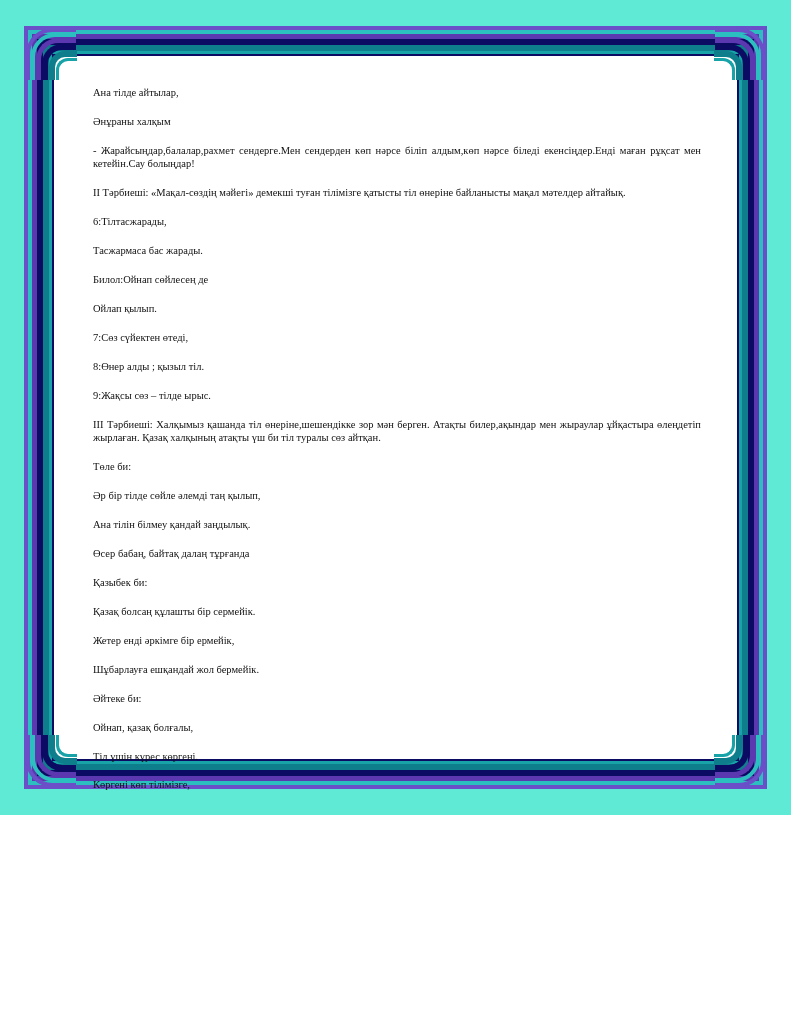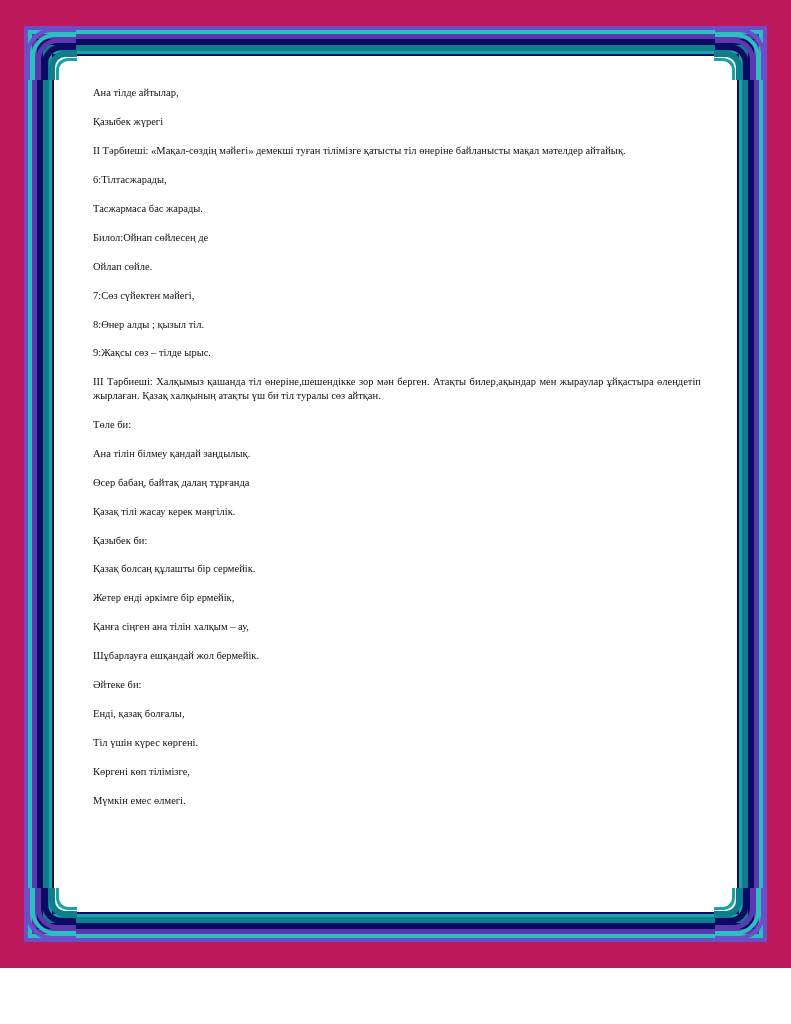--- a/index.html
+++ b/index.html
@@ -12,22 +12,22 @@
     height: 1024px;
     font-family: "Liberation Serif", serif;
     position: relative;
     overflow: hidden;
   }
 
   .page {
     position: absolute;
     left: 0; top: 0;
     width: 791px;
-    height: 968px;
-    background: #be185d;
+    height: 815px;
+    background: #5eead4;
   }
 
   
   .border-frame {
     position: absolute;
     left: 24px;
     top: 26px;
     right: 24px;
     bottom: 26px;
     pointer-events: none;
@@ -154,39 +154,38 @@
         <div class="arc a2"></div>
         <div class="arc a3"></div>
       <div class="arc a4"></div>
         <div class="arc a5"></div>
         <div class="arc a6"></div>
     </div>
   </div>
 
   <div class="content">
     <p class="para plain">Ана тілде айтылар,</p>
-    <p class="para plain">Қазыбек жүрегі</p>
+    <p class="para plain">Әнұраны халқым</p>
+    <p class="para">- Жарайсыңдар,балалар,рахмет сендерге.Мен сендерден көп нәрсе біліп алдым,көп нәрсе біледі екенсіңдер.Енді маған рұқсат мен кетейін.Сау болыңдар!</p>
     <p class="para">ІІ Тәрбиеші: «Мақал-сөздің мәйегі» демекші туған тілімізге қатысты тіл өнеріне байланысты мақал мәтелдер айтайық.</p>
     <p class="para plain">6:Тілтасжарады,</p>
     <p class="para plain">Тасжармаса бас жарады.</p>
     <p class="para plain">Билол:Ойнап сөйлесең де</p>
-    <p class="para plain">Ойлап сөйле.</p>
-    <p class="para plain">7:Сөз сүйектен мәйегі,</p>
+    <p class="para plain">Ойлап қылып.</p>
+    <p class="para plain">7:Сөз сүйектен өтеді,</p>
     <p class="para plain">8:Өнер алды ; қызыл тіл.</p>
     <p class="para plain">9:Жақсы сөз – тілде ырыс.</p>
     <p class="para">ІІІ Тәрбиеші: Халқымыз қашанда тіл өнеріне,шешендікке зор мән берген. Атақты билер,ақындар мен жыраулар ұйқастыра өлеңдетіп жырлаған. Қазақ халқының атақты үш би тіл туралы сөз айтқан.</p>
     <p class="para plain">Төле би:</p>
+    <p class="para plain">Әр бір тілде сөйле әлемді таң қылып,</p>
     <p class="para plain">Ана тілін білмеу қандай заңдылық.</p>
     <p class="para plain">Өсер бабаң, байтақ далаң тұрғанда</p>
-    <p class="para plain">Қазақ тілі жасау керек мәңгілік.</p>
     <p class="para plain">Қазыбек би:</p>
     <p class="para plain">Қазақ болсаң құлашты бір сермейік.</p>
     <p class="para plain">Жетер енді әркімге бір ермейік,</p>
-    <p class="para plain">Қанға сіңген ана тілін халқым – ау,</p>
     <p class="para plain">Шұбарлауға ешқандай жол бермейік.</p>
     <p class="para plain">Әйтеке би:</p>
-    <p class="para plain">Енді, қазақ болғалы,</p>
+    <p class="para plain">Ойнап, қазақ болғалы,</p>
     <p class="para plain">Тіл үшін күрес көргені.</p>
     <p class="para plain">Көргені көп тілімізге,</p>
-    <p class="para plain">Мүмкін емес өлмегі.</p>
   </div>
 
 </div>
 
 </body></html>

